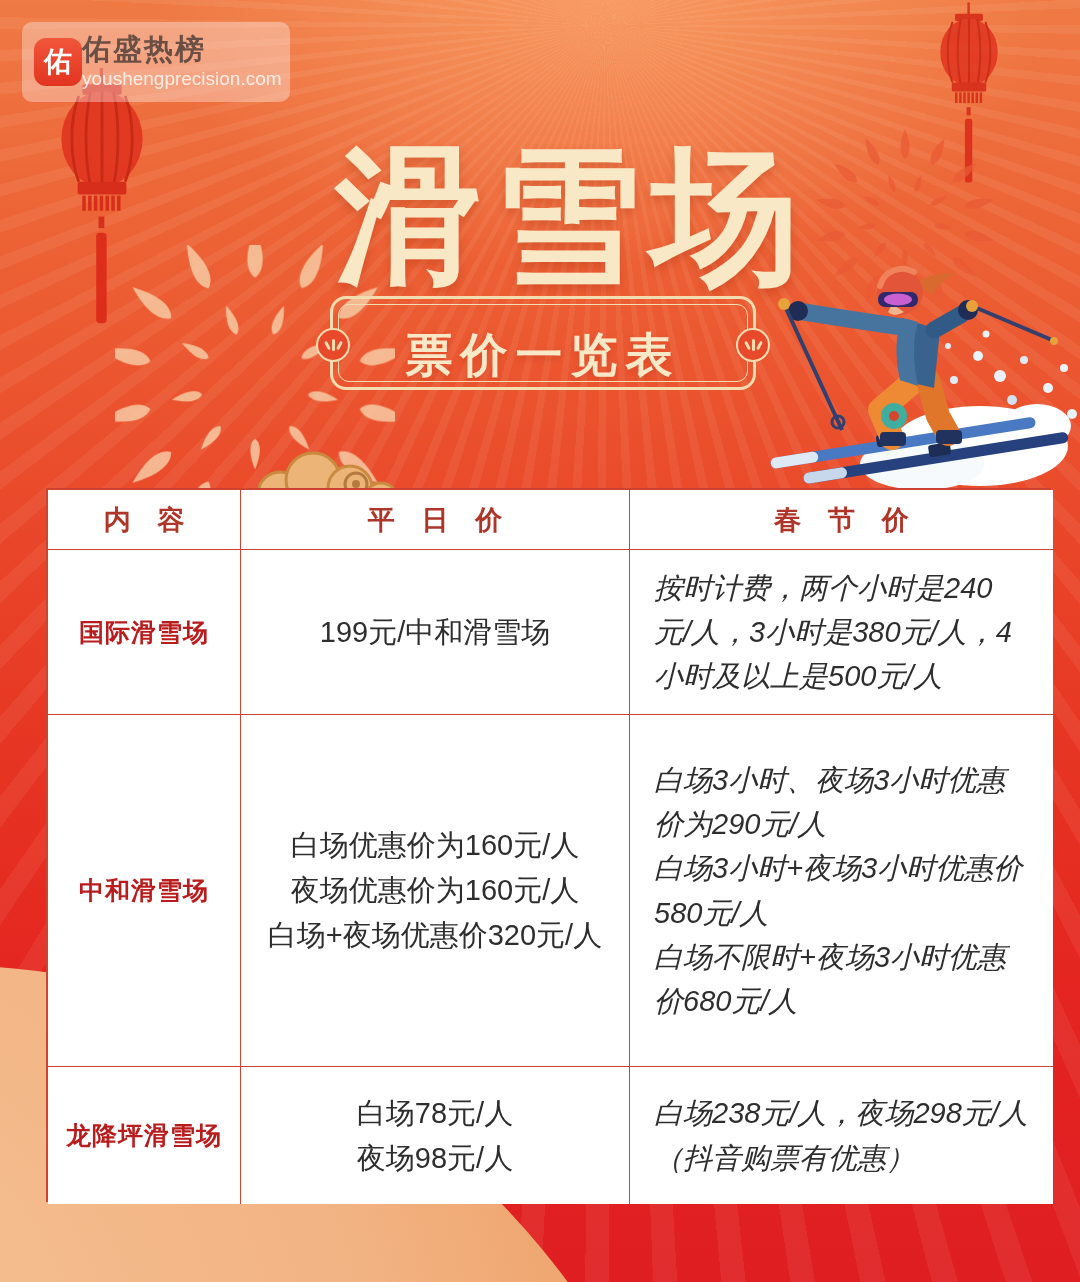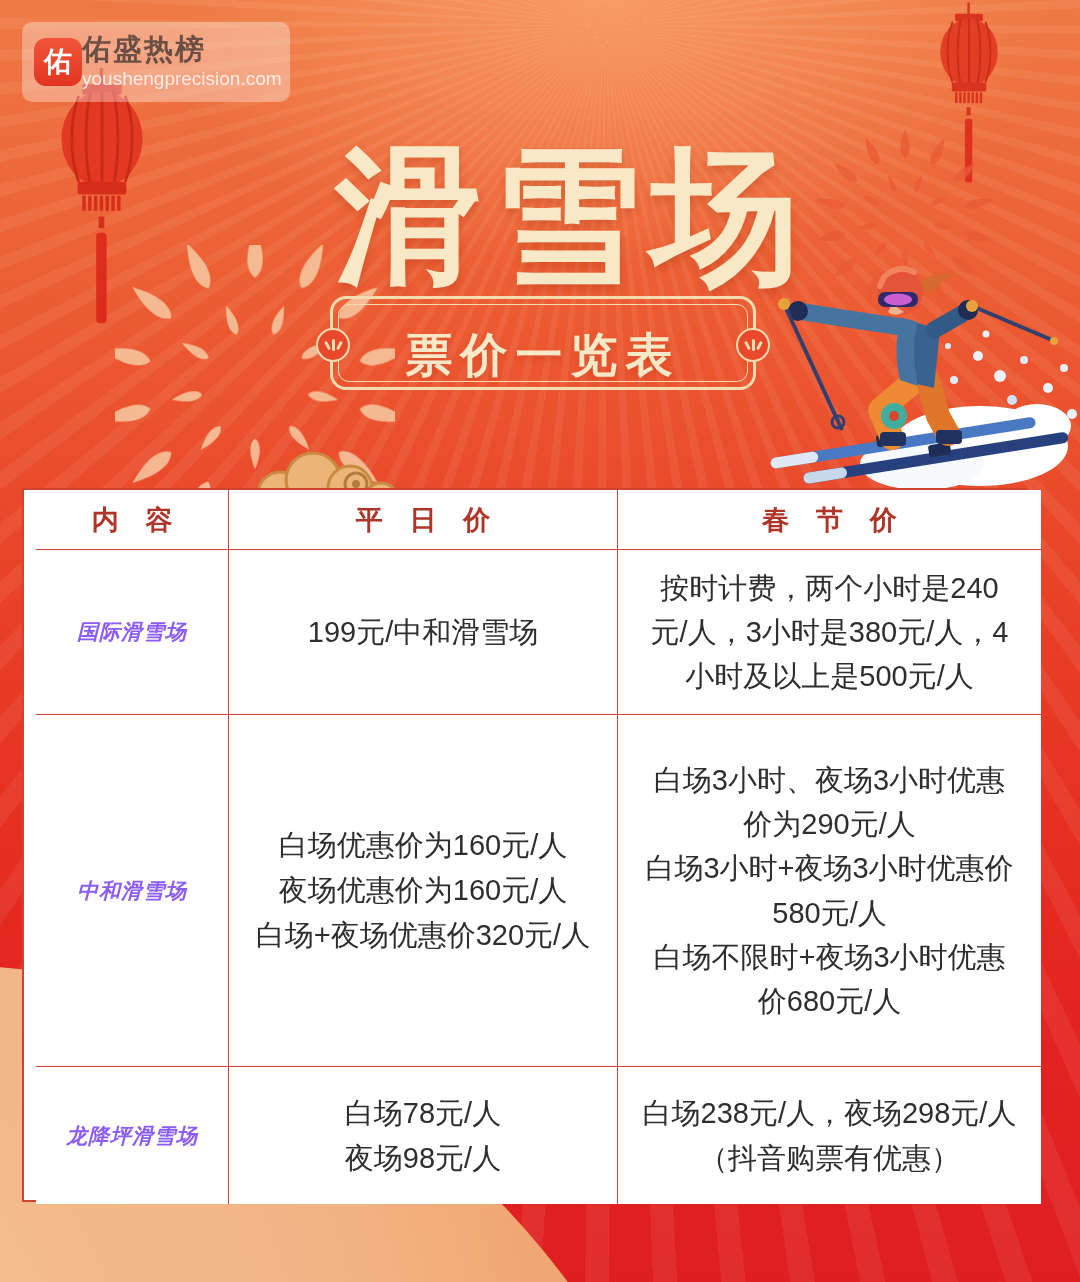--- a/index.html
+++ b/index.html
@@ -70,40 +70,40 @@
     border:2px solid #f3ddb0;background:#e9492b;display:flex;align-items:center;justify-content:center;gap:3px;
   }
   .notch-l{left:-17px;} .notch-r{right:-17px;}
   .spark{width:3px;height:12px;background:#f3ddb0;border-radius:2px;}
   .spark:nth-child(1){transform:rotate(-28deg);height:9px;}
   .spark:nth-child(3){transform:rotate(28deg);height:9px;}
   
   .skier{position:absolute;left:742px;top:248px;width:338px;height:245px;z-index:4;}
   
   .price-table{
-    position:absolute;left:22px;top:488px;z-index:5;
+    position:absolute;left:46px;top:488px;z-index:5;
     width:1005px;height:714px;box-sizing:border-box;
     display:grid;grid-template-columns:193px 389px 423px;grid-template-rows:60px 165px 352px 137px;
-    background:#fff;border:2px solid #cf4430;padding-left:12px;
+    background:#fff;border:2px solid #cf4430;
   }
   .cell{
     box-sizing:border-box;border-right:1px solid #cf4430;border-bottom:1px solid #cf4430;
     display:flex;flex-direction:column;align-items:center;justify-content:center;
     background:#fff;color:#2e2e2e;
   }
   .cell:nth-child(3n){border-right:none;}
   .cell.last-row{border-bottom:none;}
   .th{
     font-family:"Liberation Serif","DejaVu Serif",serif;
     font-size:27px;font-weight:bold;color:#ae3527;letter-spacing:10px;text-indent:10px;
   }
-  .row-name{font-size:21px;font-weight:bold;color:#8b5cf6;letter-spacing:1px;font-style:italic;}
+  .row-name{font-size:25px;font-weight:bold;color:#b91c1c;letter-spacing:1px;}
   .center-cell{font-size:29px;line-height:1.55;}
   .left-cell{align-items:flex-start;justify-content:center;font-size:29px;line-height:1.52;
-    padding:16px 24px;text-align:center;}
+    padding:16px 24px;text-align:left;font-style:italic;}
   .line{display:block;}
 </style>
 </head>
 <body>
 
 <div class="poster">
   <div class="rays"></div>
   <div class="blob"></div>
 
   <svg width="0" height="0" style="position:absolute" aria-hidden="true">

